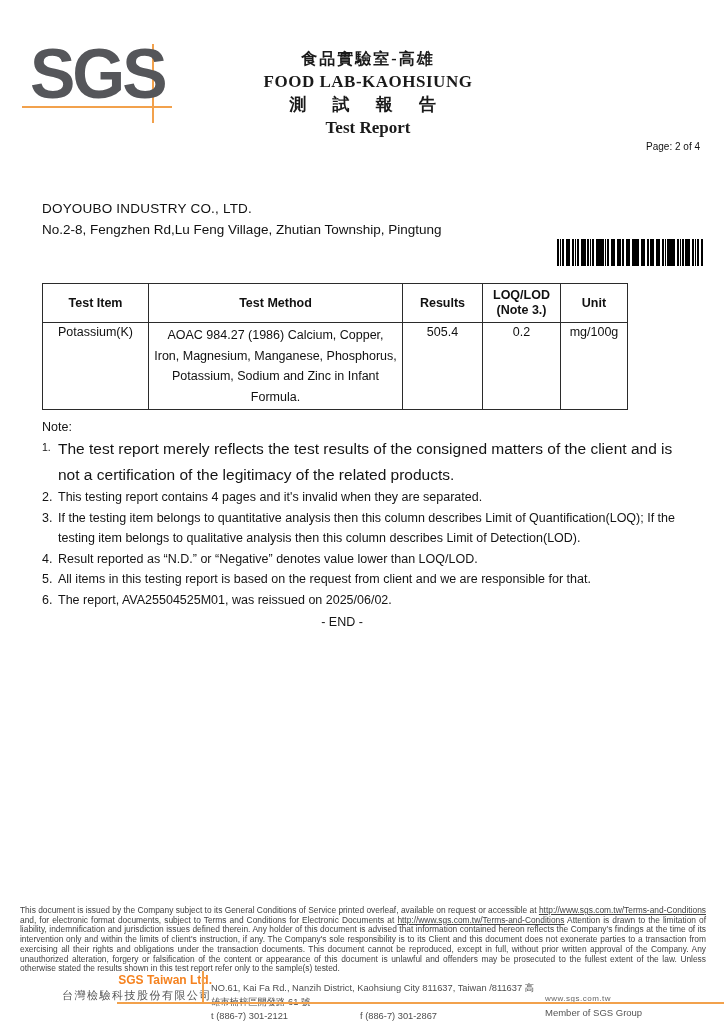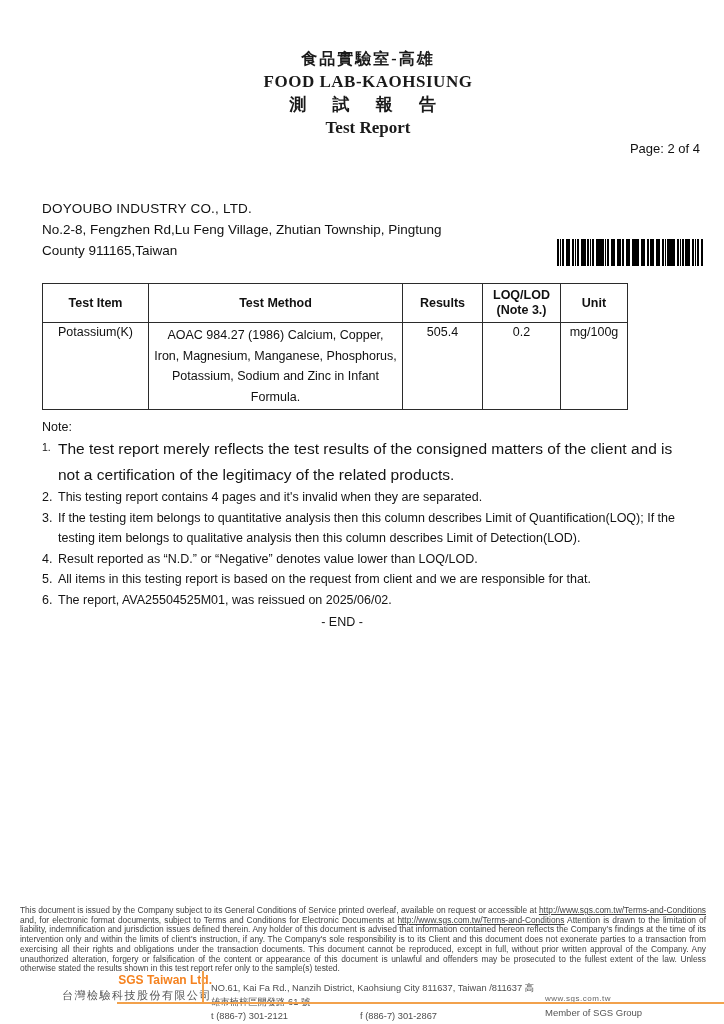--- a/index.html
+++ b/index.html
@@ -15,21 +15,21 @@
     transform:scaleY(1.04);transform-origin:left top;
   }
   .logo-hline{position:absolute;left:0;top:64px;width:150px;height:2px;background:#F2A14C;}
   .logo-vline{position:absolute;left:130px;top:2px;width:2px;height:79px;background:#F2A14C;}
   .titles{position:absolute;left:0;top:48px;width:736px;text-align:center;
           font-family:"Liberation Serif","DejaVu Serif",serif;color:#1a1a1a;}
   .title-zh1{font-size:16px;font-weight:bold;letter-spacing:2px;line-height:22px;}
   .title-en1{font-size:17px;font-weight:bold;line-height:23px;letter-spacing:.5px;}
   .title-zh2{font-size:17px;font-weight:bold;letter-spacing:11px;line-height:23px;}
   .title-en2{font-size:17px;font-weight:bold;line-height:23px;}
-  .page-label{position:absolute;right:24px;top:141px;font-size:13px;color:#111;}
+  .page-label{position:absolute;right:24px;top:141px;font-size:10px;color:#111;}
   
   .client{position:absolute;left:42px;top:198px;width:430px;font-size:13.5px;line-height:21px;color:#111;}
   .client .name{letter-spacing:.2px;}
   .report-info{position:absolute;left:485px;top:200px;font-size:12.5px;line-height:21px;color:#111;}
   .report-info .row{display:flex;}
   .report-info .lbl{width:80px;font-weight:bold;}
   .report-info .val{font-weight:bold;}
   .barcode{
     position:absolute;left:557px;top:239px;width:146px;height:27px;background:#fff;
     background-image:
@@ -69,34 +69,38 @@
   .f-fax{margin-left:32px;}
   .f-site{position:absolute;left:545px;top:988px;font-size:8px;color:#666;letter-spacing:.5px;margin-top:6px;}
   .f-hline{position:absolute;left:117px;top:1002px;width:607px;height:1.6px;background:#F2A14C;}
   .f-member{position:absolute;left:545px;top:1007px;font-size:9.5px;color:#555;}
 </style>
 </head>
 <body>
 
 <div class="page">
 
+  <div class="logo">
+    <div class="logo-hline"></div>
+    <div class="logo-vline"></div>
+    <div class="logo-text">SGS</div>
+  </div>
 
   <div class="titles">
     <div class="title-zh1">食品實驗室-高雄</div>
     <div class="title-en1">FOOD LAB-KAOHSIUNG</div>
     <div class="title-zh2">測 試 報 告</div>
     <div class="title-en2">Test Report</div>
   </div>
 
   <div class="page-label">Page: 2 of 4</div>
 
   <div class="client">
     <div class="name">DOYOUBO INDUSTRY CO., LTD.</div>
     <div>No.2-8, Fengzhen Rd,Lu Feng Village, Zhutian Township, Pingtung</div>
-    <div>County 911165,Taiwan</div>
   </div>
 
 
   <div class="barcode"></div>
 
   <table class="results">
     <colgroup>
       <col style="width:106px">
         <col style="width:254px">
         <col style="width:80px">

